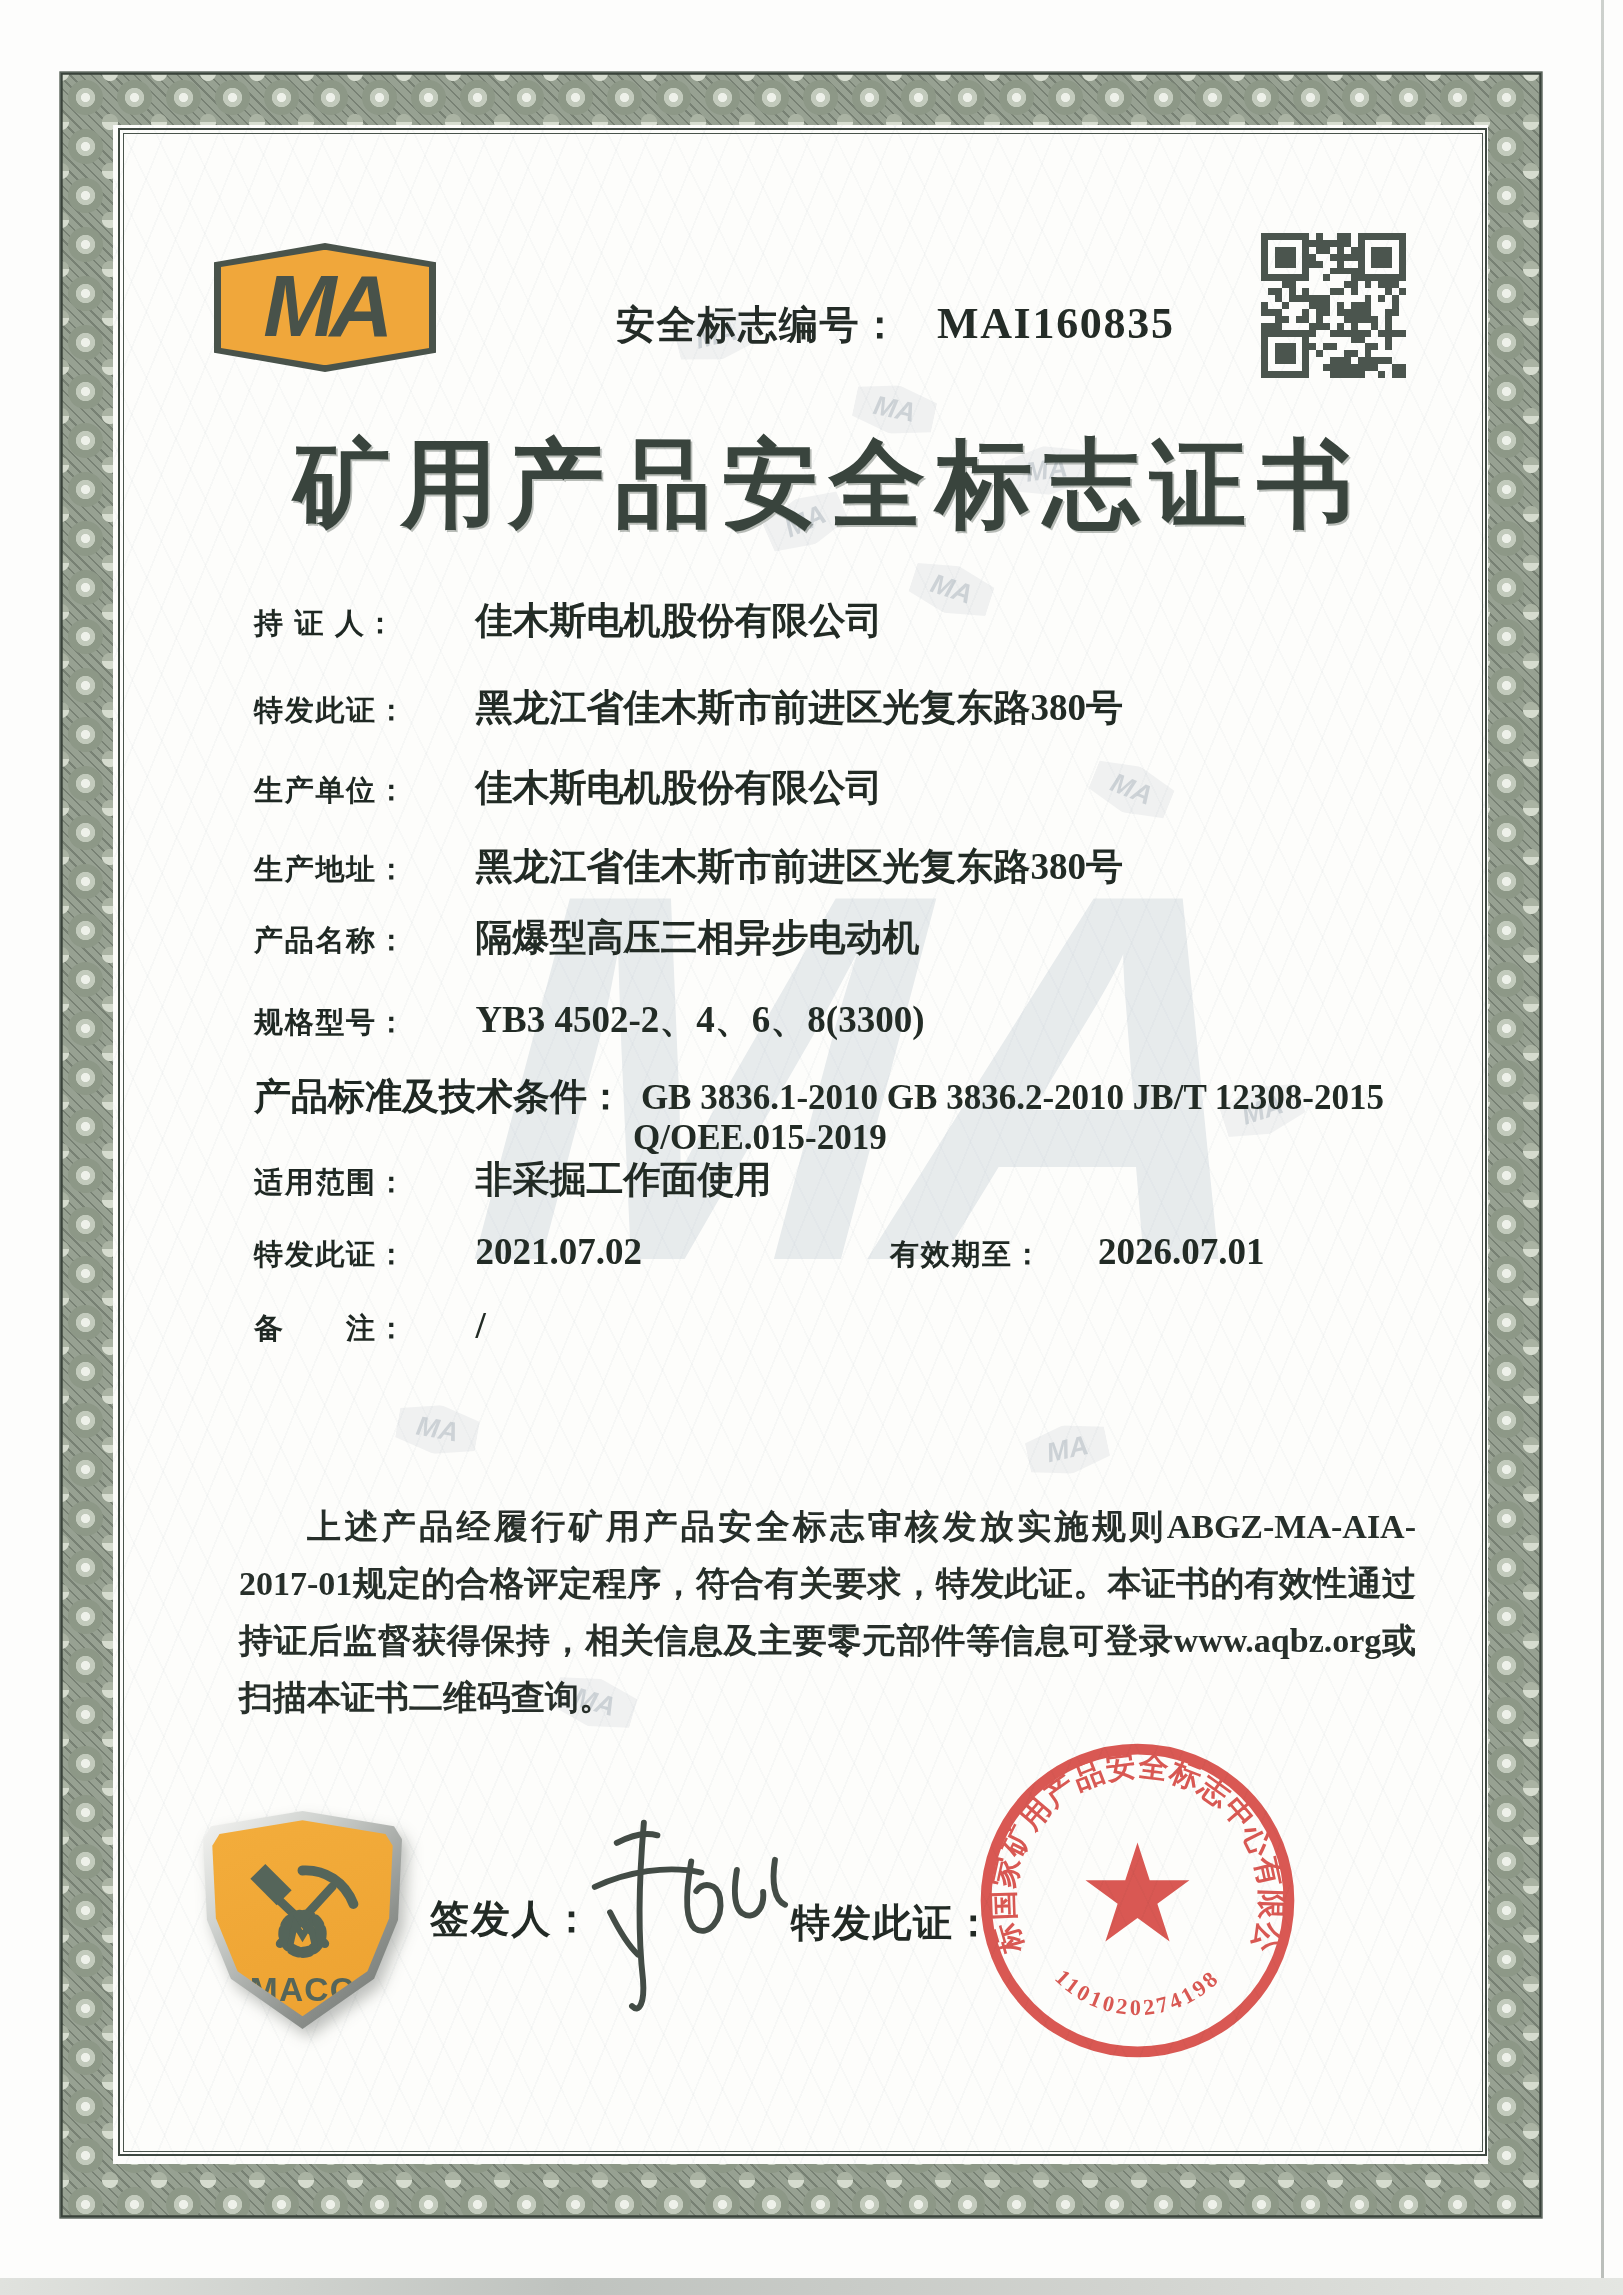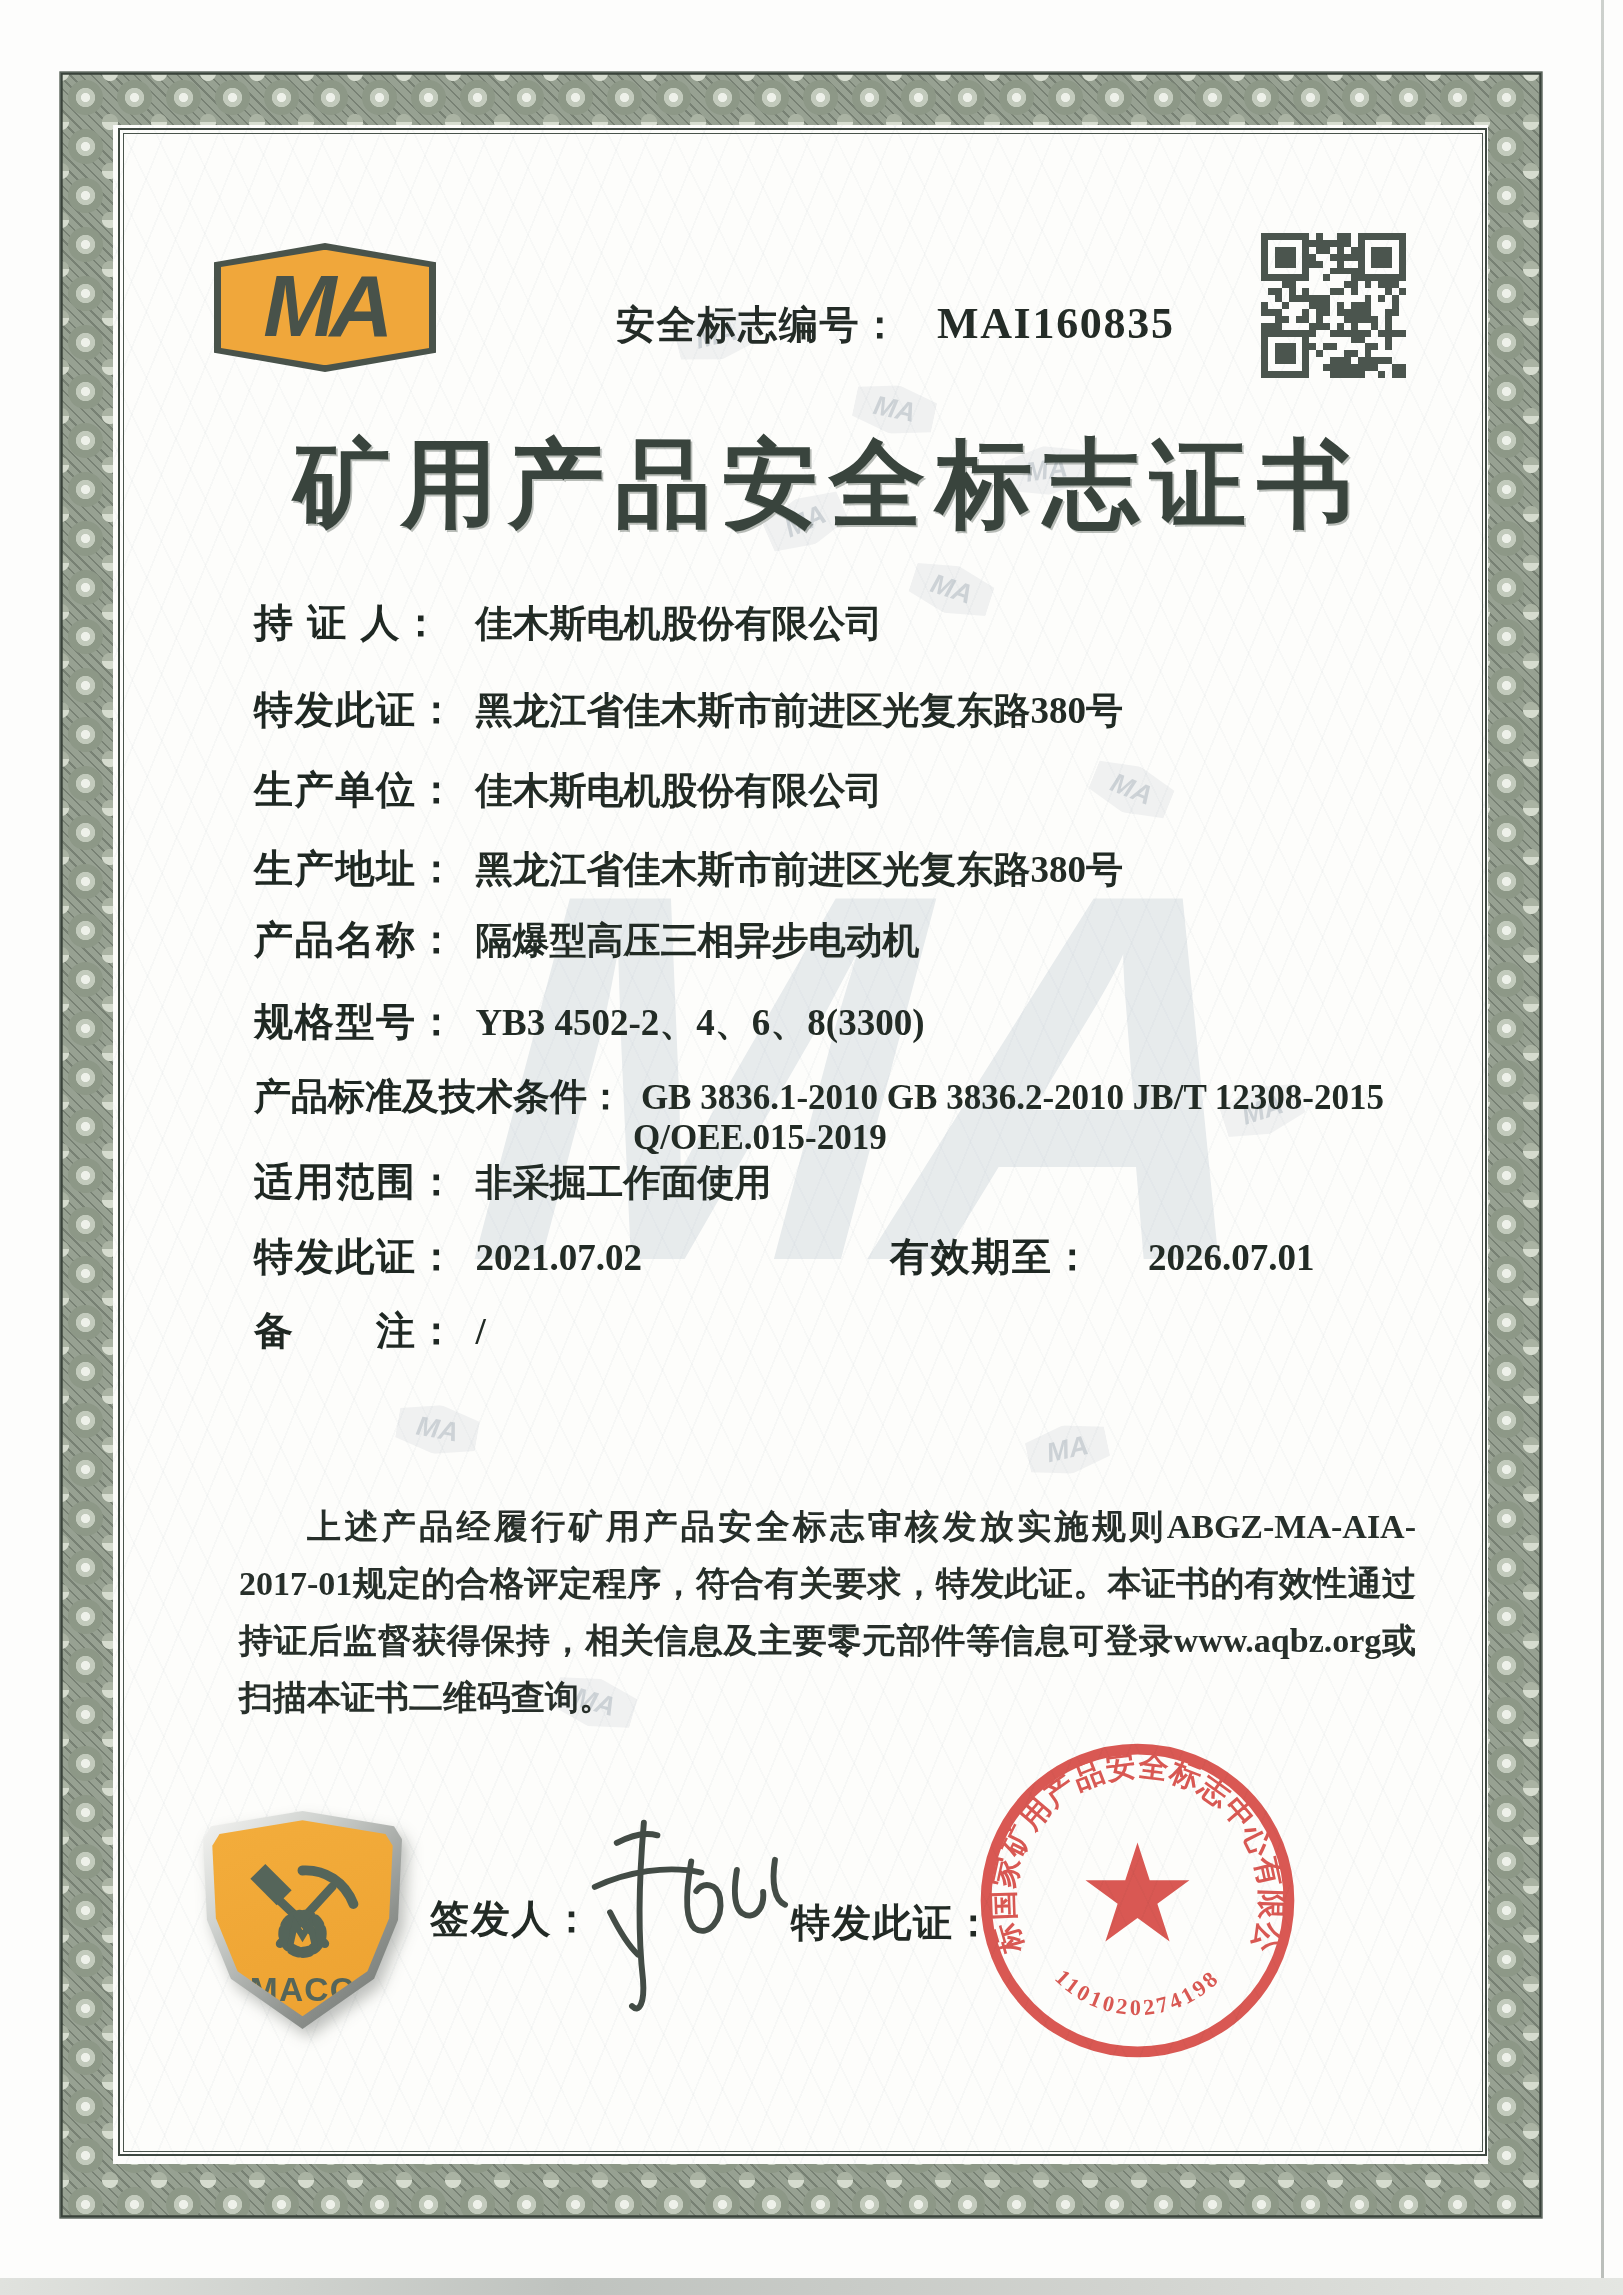--- a/index.html
+++ b/index.html
@@ -52,21 +52,21 @@
 
   
   .title{position:absolute;left:254px;top:421px;width:1150px;margin:0;text-align:center;
         font-size:96px;font-weight:900;letter-spacing:11px;color:#39443d;
         text-shadow:1.7px 1.7px 0 rgba(57,68,61,.35);}
 
   
   .fields{position:absolute;left:254px;top:0;width:1201px;}
   .row{position:absolute;left:0;white-space:nowrap;}
   .flabel{display:inline-block;min-width:218px;font-family:"Liberation Sans",sans-serif;
-        font-weight:bold;font-size:39px;color:#1f2823;letter-spacing:1.7px;}
+        font-weight:bold;font-size:29px;color:#1f2823;letter-spacing:1.7px;}
   .fvalue{font-size:37px;font-weight:bold;color:#222b25;}
   .row-wide .flabel{min-width:0;margin-right:13.5px;font-size:37px;letter-spacing:0;}
   .row-wide .fvalue{font-size:35px;}
   .val2{position:absolute;left:379px;font-size:35px;font-weight:bold;color:#222b25;white-space:nowrap;}
   .pair2{position:absolute;left:636px;white-space:nowrap;}
   .pair2 .flabel{min-width:0;margin-right:51px;}
 
   
   .para{position:absolute;left:239px;top:1498px;width:1177px;margin:0;font-size:34px;line-height:57px;
         font-weight:600;color:#272f2a;text-align:justify;text-indent:2em;}

